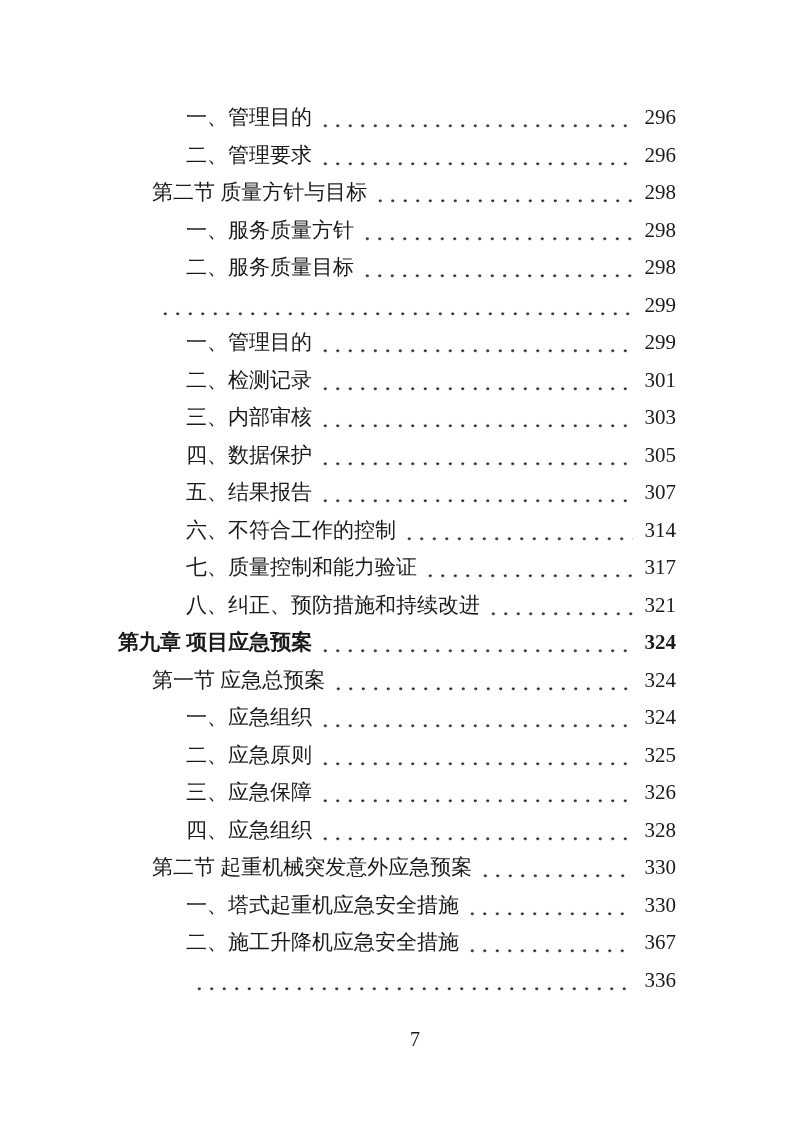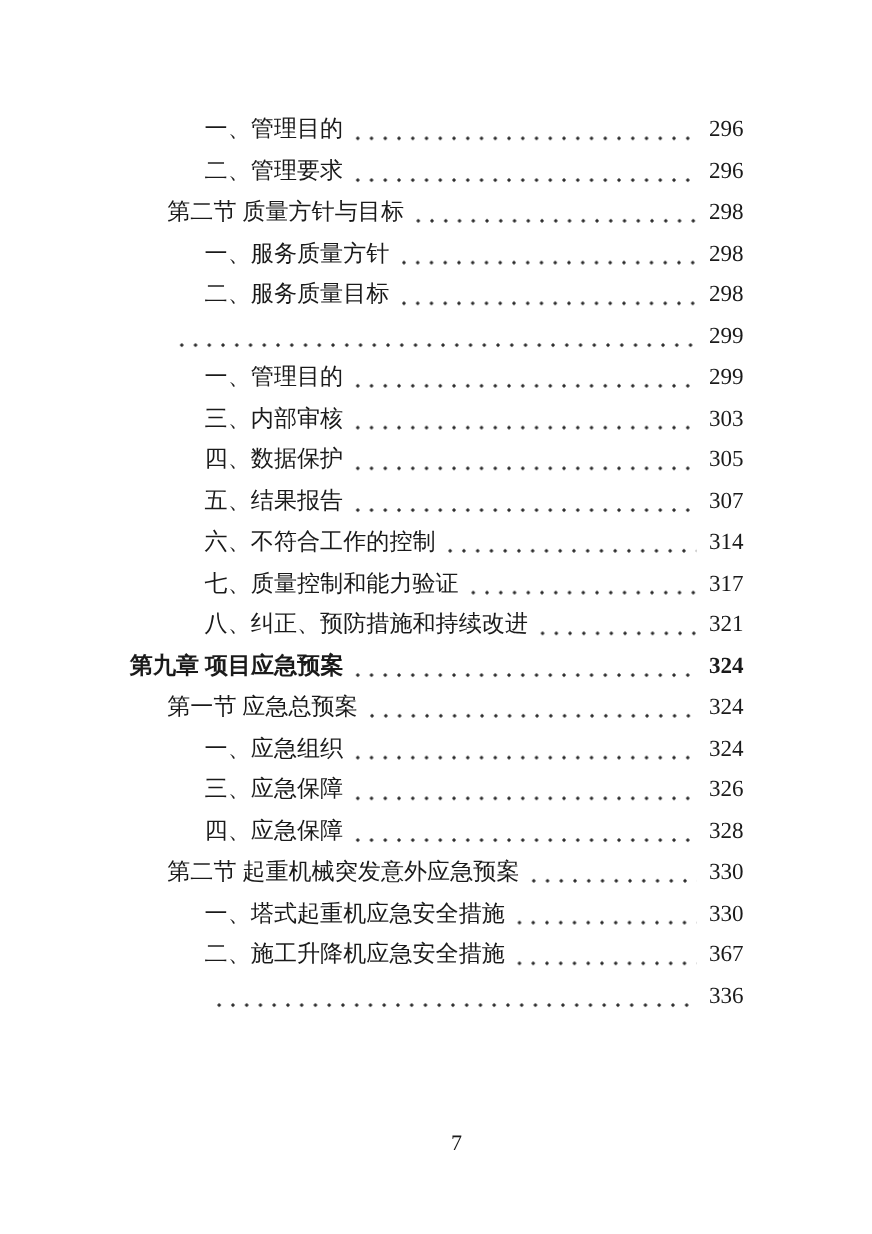--- a/index.html
+++ b/index.html
@@ -91,20 +91,25 @@
     <span class="leader"></span>
     <span class="pagenum">299</span>
   </div>
 
   <div class="row level-item">
     <span class="title">一、管理目的</span>
     <span class="leader"></span>
     <span class="pagenum">299</span>
   </div>
 
+  <div class="row level-item">
+    <span class="title">二、检测记录</span>
+    <span class="leader"></span>
+    <span class="pagenum">301</span>
+  </div>
 
   <div class="row level-item">
     <span class="title">三、内部审核</span>
     <span class="leader"></span>
     <span class="pagenum">303</span>
   </div>
 
   <div class="row level-item">
     <span class="title">四、数据保护</span>
     <span class="leader"></span>
@@ -146,29 +151,34 @@
     <span class="leader"></span>
     <span class="pagenum">324</span>
   </div>
 
   <div class="row level-item">
     <span class="title">一、应急组织</span>
     <span class="leader"></span>
     <span class="pagenum">324</span>
   </div>
 
+  <div class="row level-item">
+    <span class="title">二、应急原则</span>
+    <span class="leader"></span>
+    <span class="pagenum">325</span>
+  </div>
 
   <div class="row level-item">
     <span class="title">三、应急保障</span>
     <span class="leader"></span>
     <span class="pagenum">326</span>
   </div>
 
   <div class="row level-item">
-    <span class="title">四、应急保障</span>
+    <span class="title">四、应急组织</span>
     <span class="leader"></span>
     <span class="pagenum">328</span>
   </div>
 
   <div class="row level-section">
     <span class="title">第二节 起重机械突发意外应急预案</span>
     <span class="leader"></span>
     <span class="pagenum">330</span>
   </div>
 

